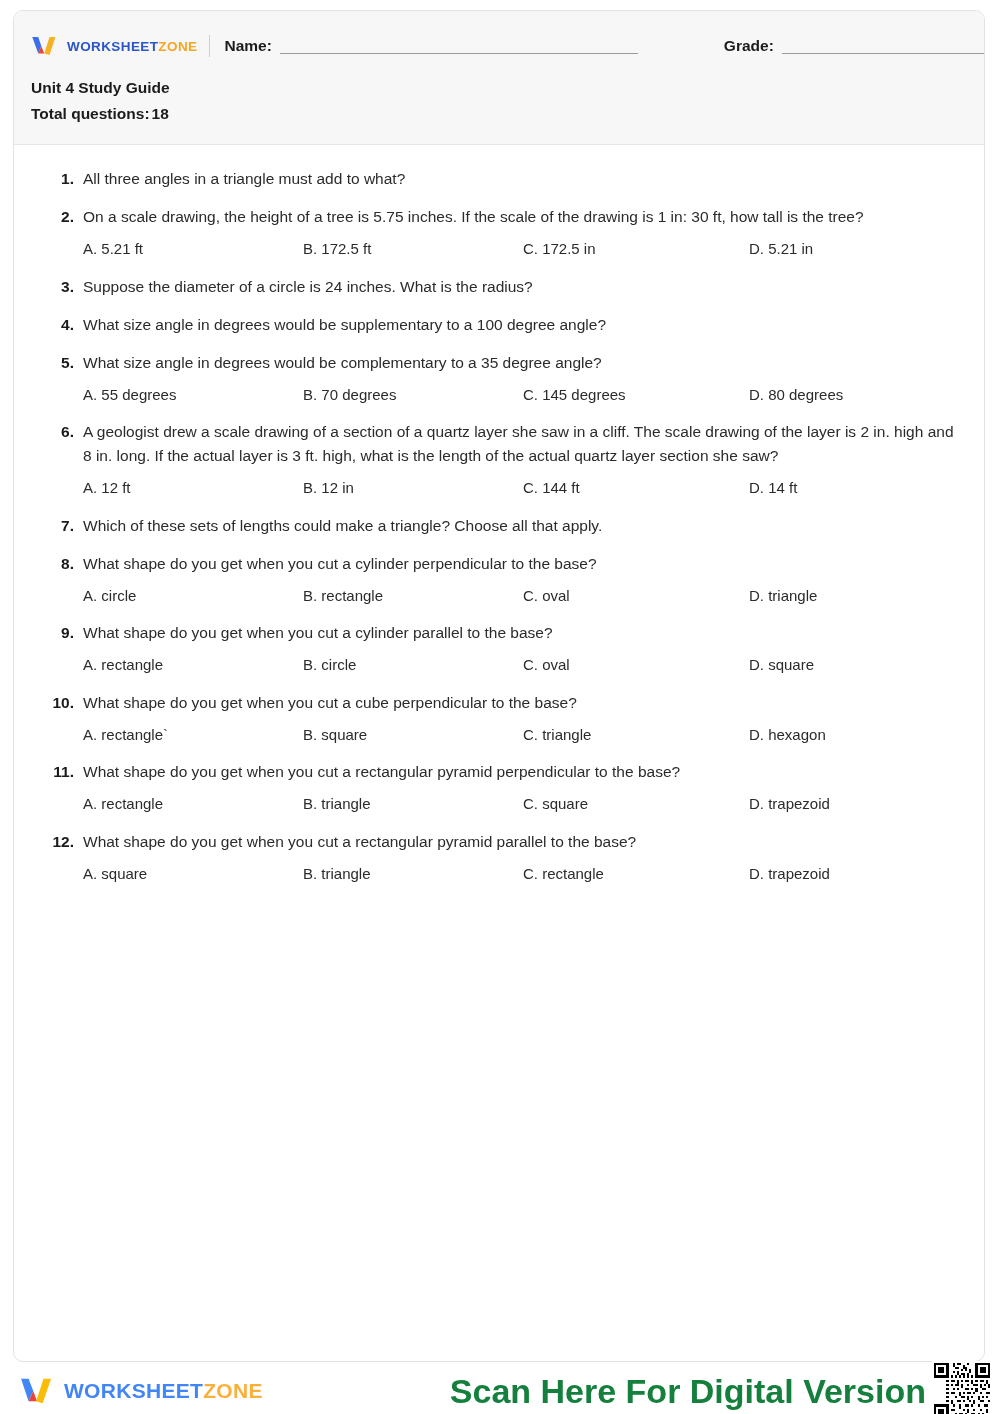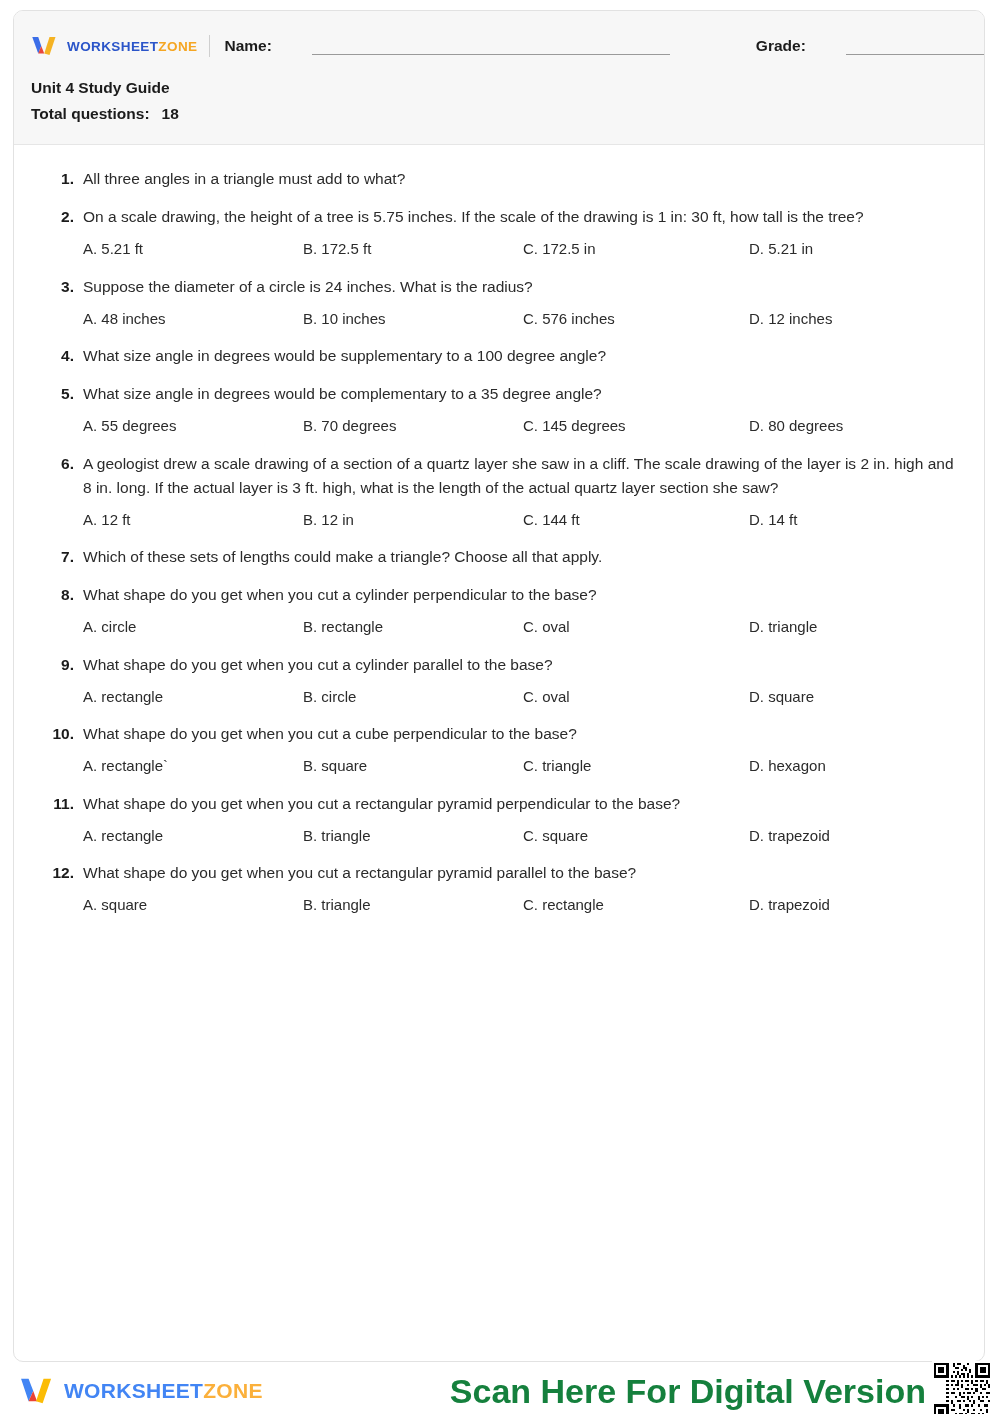--- a/index.html
+++ b/index.html
@@ -69,23 +69,22 @@
   .brand-divider {
     width: 1px;
     height: 22px;
     background: #cfcfcf;
     margin: 0 14px 0 12px;
     flex: 0 0 auto;
   }
 
   .field {
     display: flex;
-    align-items: flex-end;
+    align-items: center;
     flex: 0 0 auto;
-    gap: 32px;
   }
   .field-label {
     font-size: 15.5px;
     font-weight: 700;
     color: #1b1b1b;
     white-space: nowrap;
   }
   .field-line {
     display: inline-block;
     border-bottom: 1px solid #9a9a9a;
@@ -105,21 +104,21 @@
     color: #1b1b1b;
     line-height: 1.45;
   }
   .doc-subtitle {
     font-size: 15.5px;
     font-weight: 700;
     color: #1b1b1b;
     line-height: 1.45;
     margin-top: 4px;
   }
-  .doc-subtitle .count { margin-left: 12px; }
+  .doc-subtitle .count { margin-left: 2px; }
 
   
   .questions {
     padding: 22px 22px 0 22px;
   }
 
   .q-block {
     margin-bottom: 14px;
   }
   .q-row {
@@ -265,26 +264,20 @@
           <div class="opt opt-a">A. 5.21 ft</div>
           <div class="opt opt-b">B. 172.5 ft</div>
           <div class="opt opt-c">C. 172.5 in</div>
           <div class="opt opt-d">D. 5.21 in</div>
         </div>
       </div>
       <div class="q-block">
         <div class="q-row">
           <div class="q-num">3.</div>
           <div class="q-text">Suppose the diameter of a circle is 24 inches.  What is the radius?</div>
-        </div>
-        <div class="options">
-          <div class="opt opt-a">A. 48 inches</div>
-          <div class="opt opt-b">B. 10 inches</div>
-          <div class="opt opt-c">C. 576 inches</div>
-          <div class="opt opt-d">D. 12 inches</div>
         </div>
       </div>
       <div class="q-block">
         <div class="q-row">
           <div class="q-num">4.</div>
           <div class="q-text">What size angle in degrees would be supplementary to a 100 degree angle?</div>
         </div>
       </div>
       <div class="q-block">
         <div class="q-row">

